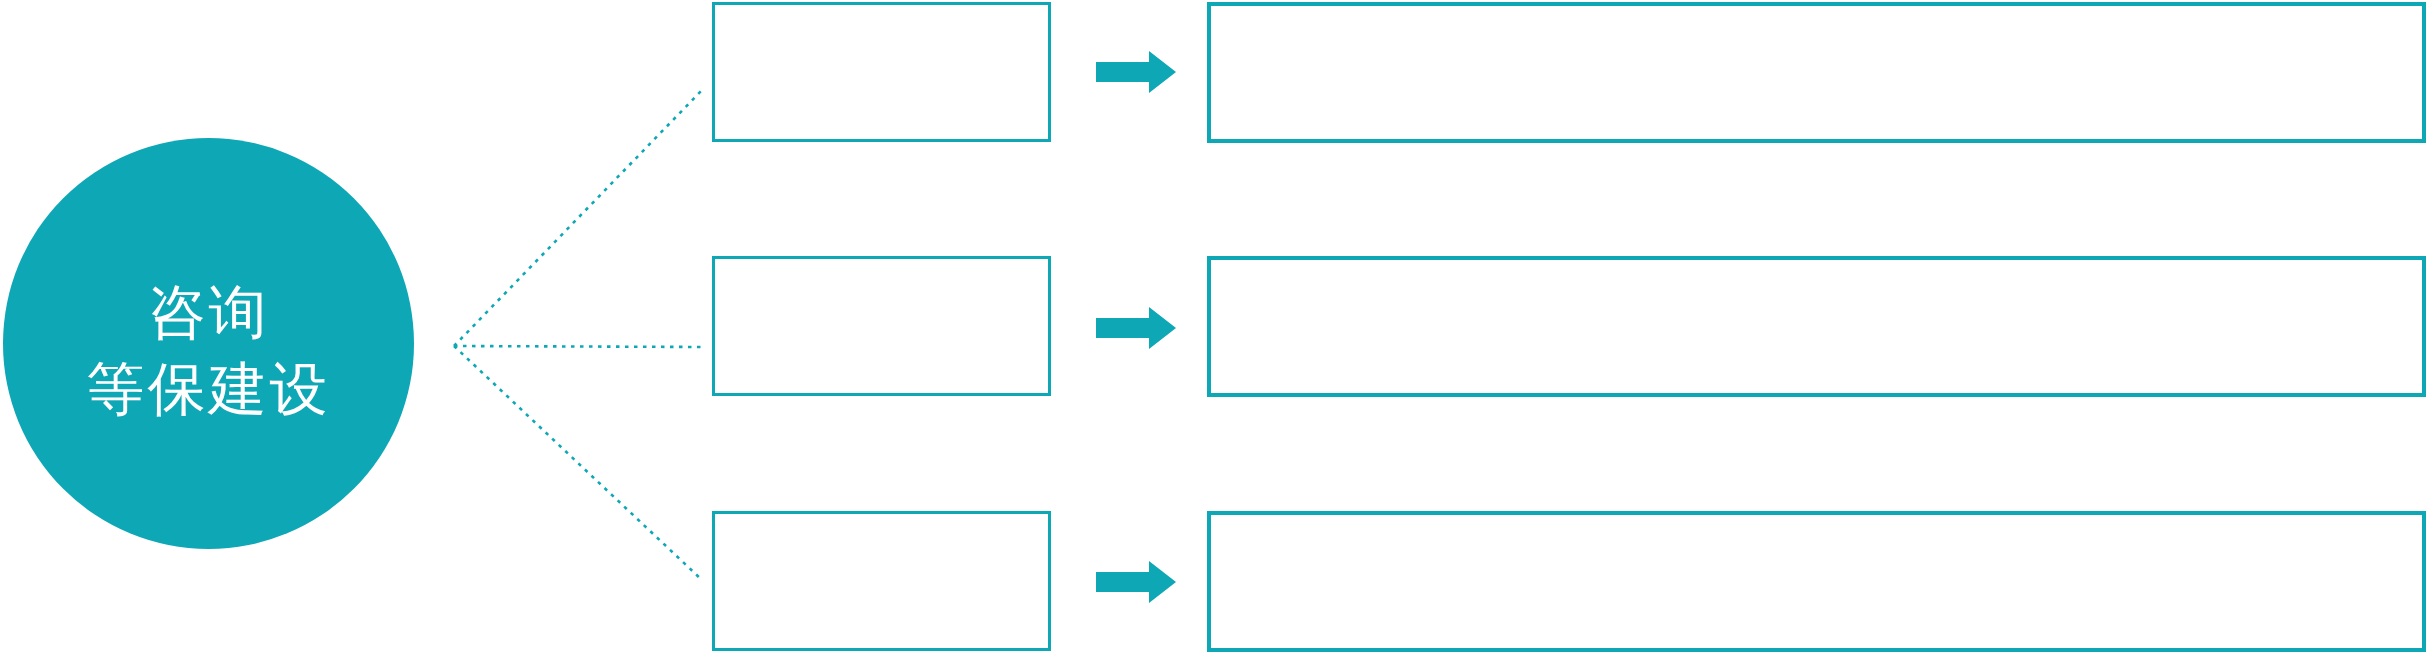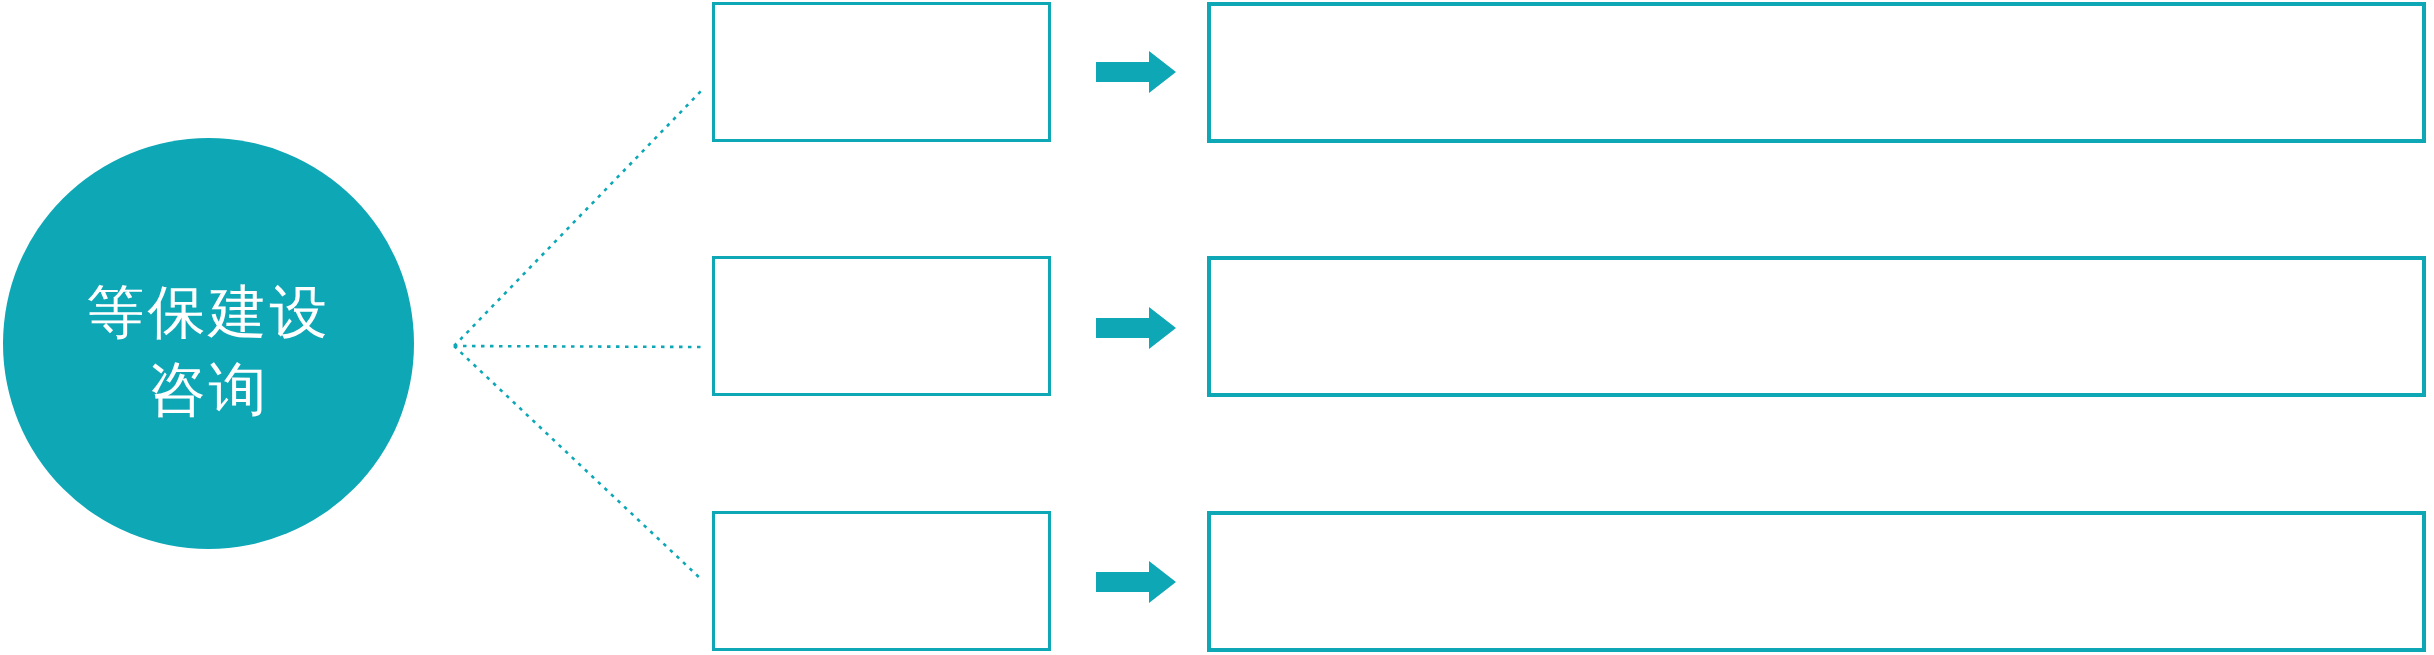--- a/index.html
+++ b/index.html
@@ -91,22 +91,22 @@
 
 <div class="canvas">
 
   <svg class="connector-layer" viewBox="0 0 2434 655" xmlns="http://www.w3.org/2000/svg">
     <line class="connector" x1="454" y1="346" x2="704" y2="88"></line>
     <line class="connector" x1="454" y1="346" x2="706" y2="347"></line>
     <line class="connector" x1="454" y1="346" x2="702" y2="580"></line>
   </svg>
 
   <div class="root-circle">
+    <div class="root-label">咨询</div>
     <div class="root-label">等保建设</div>
-    <div class="root-label">咨询</div>
   </div>
 
   <div class="row row1">
     <div class="small-box">
       <span></span>
     </div>
     <svg class="arrow" viewBox="0 0 80 42" xmlns="http://www.w3.org/2000/svg">
       <polygon points="0,11 53,11 53,0 80,21 53,42 53,31 0,31"></polygon>
     </svg>
     <div class="detail-box">

